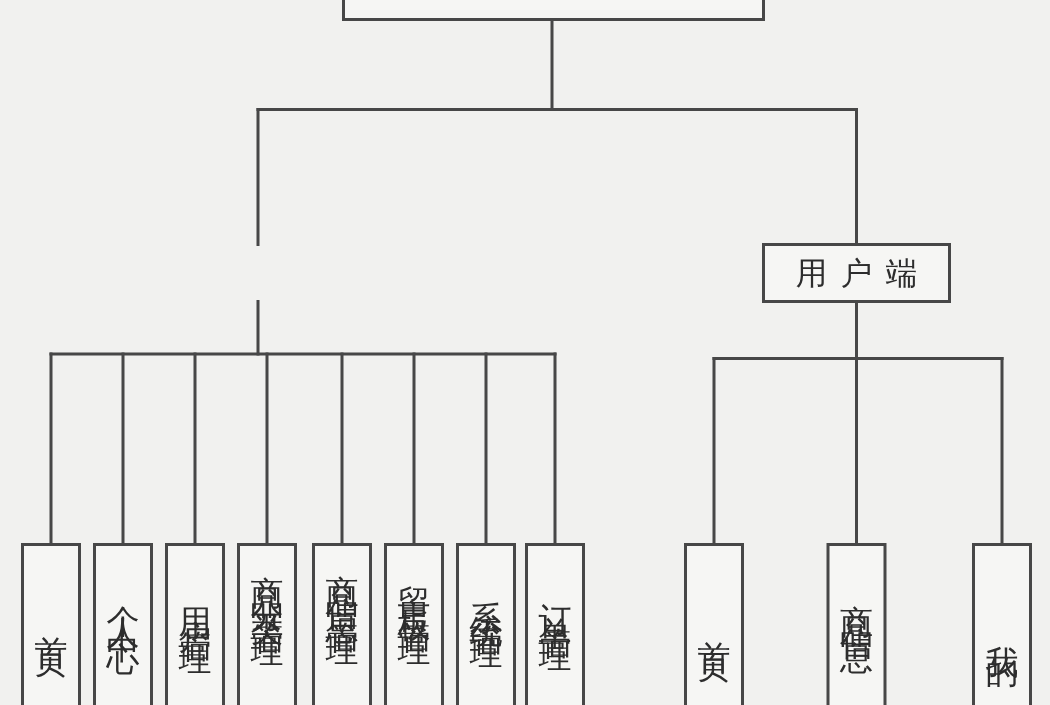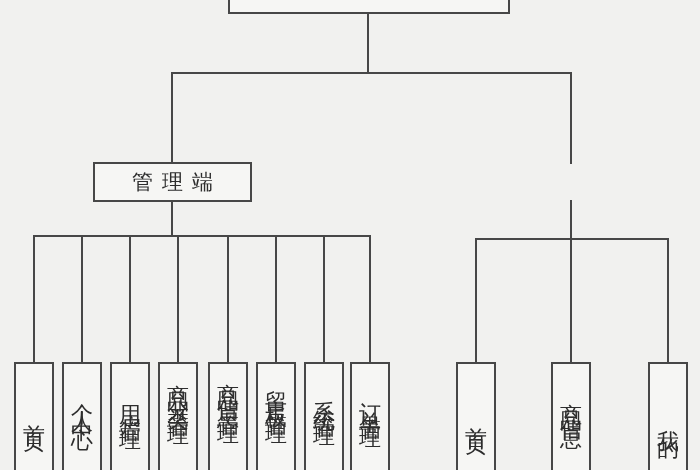--- a/index.html
+++ b/index.html
@@ -76,24 +76,24 @@
   <div class="vline drop d8"></div>
   <div class="vline user-stem-bot"></div>
   <div class="hline user-bar"></div>
   <div class="vline udrop ud1"></div>
   <div class="vline udrop ud3"></div>
 
   <div class="node root">
     <span></span>
   </div>
 
-  <div class="node branch branch-admin">
-    <span>管理端</span>
+
+  <div class="node branch branch-user">
+    <span>用户端</span>
   </div>
-
 
   <div class="node leaf lf-a1">
     <span class="vtext">首页</span>
   </div>
   <div class="node leaf lf-a2">
     <span class="vtext">个人中心</span>
   </div>
   <div class="node leaf lf-a3">
     <span class="vtext">用户管理</span>
   </div>

